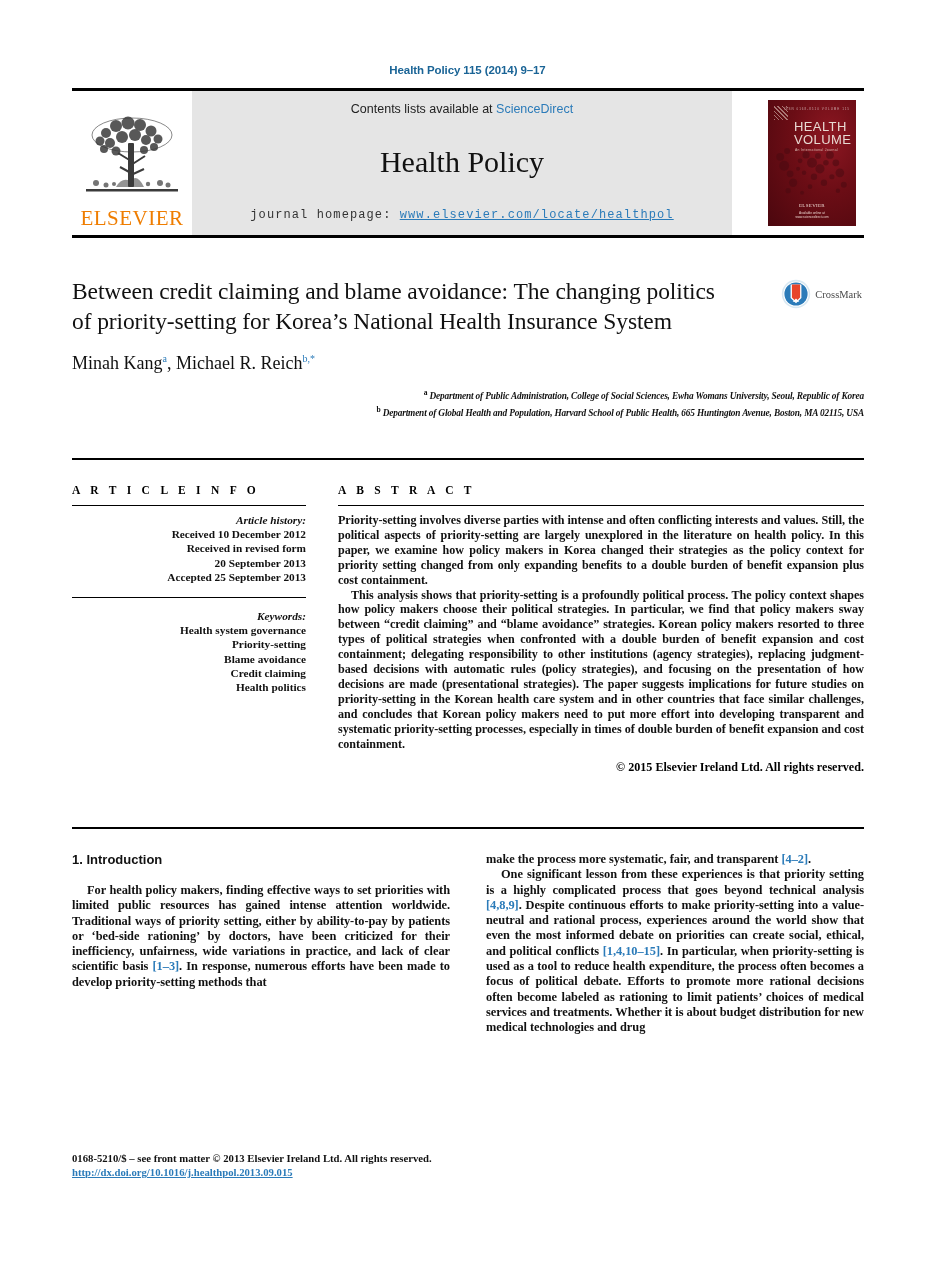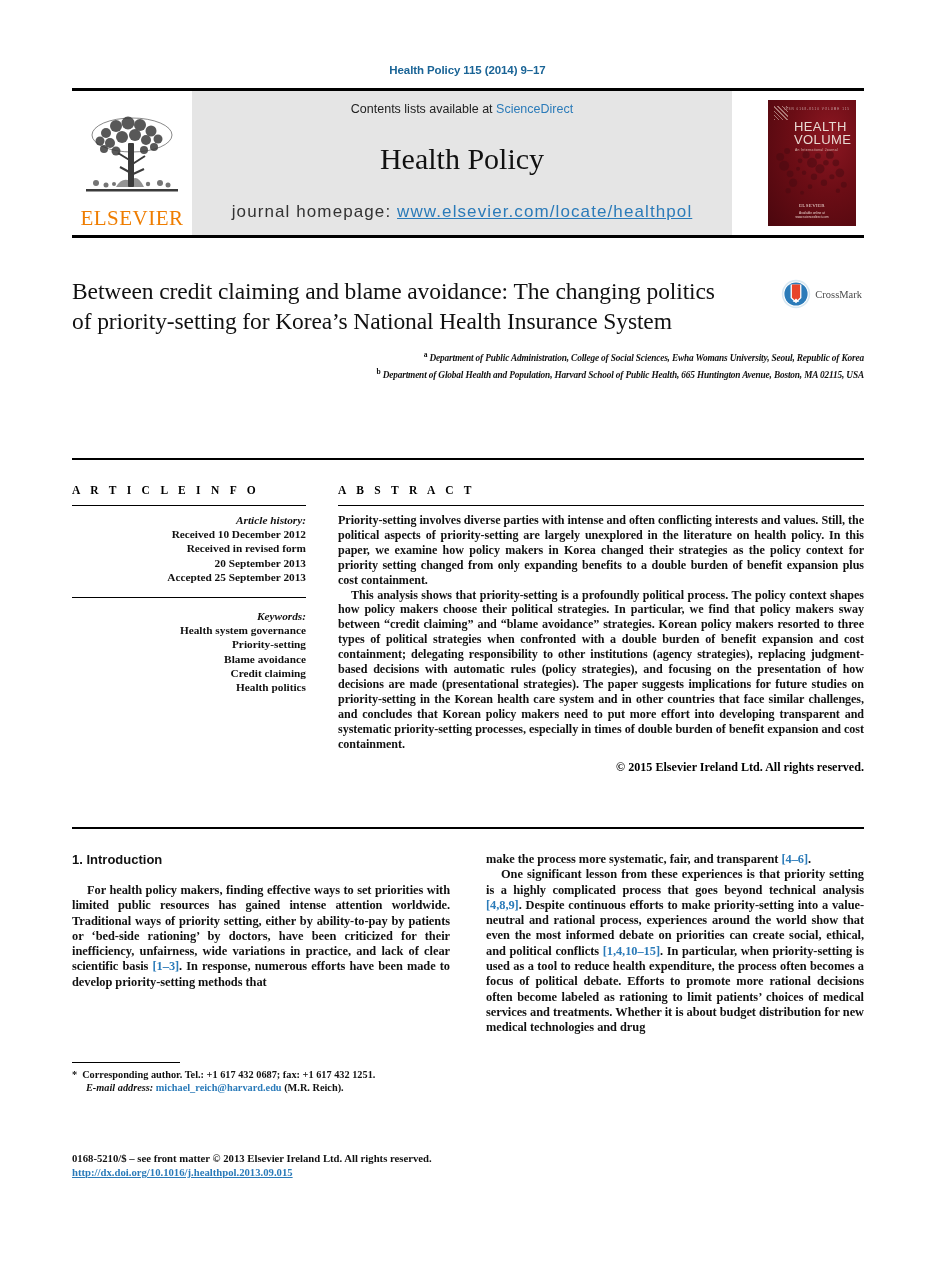--- a/index.html
+++ b/index.html
@@ -91,22 +91,22 @@
     color: #2b7bb9;
     text-decoration: none;
   }
   .journal-name {
     font-family: "Liberation Serif", "DejaVu Serif", serif;
     font-size: 30px;
     color: #111;
     line-height: 1;
   }
   .homepage-line {
-    font-family: Liberation Sans, sans-serif;
-    font-size: 17px;
+    font-family: Liberation Mono, monospace;
+    font-size: 12px;
     letter-spacing: 1.1px;
     color: #333;
   }
   .homepage-line .url { color: #2b7bb9; }
   .cover-block {
     width: 104px;
     flex: 0 0 104px;
     display: flex;
     align-items: center;
     justify-content: center;
@@ -479,20 +479,24 @@
         <circle cx="15" cy="15" r="14.2" fill="#d8e8f2"></circle>
         <circle cx="15" cy="15" r="12.6" fill="#ffffff"></circle>
         <circle cx="15" cy="15" r="11.6" fill="#2b7bb9"></circle>
         <path d="M9.6 5.6 h10.8 v13.4 l-5.4 5.2 l-5.4 -5.2 z" fill="#ffffff"></path>
         <path d="M10.9 5.6 h8.2 v13.0 l-4.1 4.0 l-4.1 -4.0 z" fill="#e8442a"></path>
         <path d="M15 19.4 l-3.3 3.3 h6.6 z" fill="#ffffff"></path>
       </svg>
       <span class="crossmark-label">CrossMark</span>
     </div>
 
+    <div class="authors">
+      <span>Minah Kang</span><sup>a</sup>,
+      <span>Michael R. Reich</span><sup>b,*</sup>
+    </div>
 
     <div class="affil">
       <div><sup>a</sup> <span>Department of Public Administration, College of Social Sciences, Ewha Womans University, Seoul, Republic of Korea</span></div>
       <div><sup>b</sup> <span>Department of Global Health and Population, Harvard School of Public Health, 665 Huntington Avenue, Boston, MA 02115, USA</span></div>
     </div>
   </div>
 
   <div class="rule-heavy" id="rule-top-info"></div>
   <div class="rule-heavy" id="rule-bottom-info"></div>
 
@@ -527,31 +531,24 @@
     <div class="copyright">© 2015 Elsevier Ireland Ltd. All rights reserved.</div>
   </div>
 
   <div class="body-wrap">
     <div class="col col-left">
       <div class="sec-head">1. Introduction</div>
       <p class="body-p"><span>For health policy makers, finding effective ways to set priorities with limited public resources has gained intense attention worldwide. Traditional ways of priority setting, either by ability-to-pay by patients or ‘bed-side rationing’ by doctors, have been criticized for their inefficiency, unfairness, wide variations in practice, and lack of clear scientific basis </span><span class="ref">[1–3]</span><span>. In response, numerous efforts have been made to develop priority-setting methods that</span></p>
     </div>
 
     <div class="col col-right">
-      <p class="body-p" style="text-indent:0"><span>make the process more systematic, fair, and transparent </span><span class="ref">[4–6]</span><span>.</span></p>
+      <p class="body-p" style="text-indent:0"><span>make the process more systematic, fair, and transparent </span><span class="ref">[4–2]</span><span>.</span></p>
       <p class="body-p"><span>One significant lesson from these experiences is that priority setting is a highly complicated process that goes beyond technical analysis </span><span class="ref">[4,8,9]</span><span>. Despite continuous efforts to make priority-setting into a value-neutral and rational process, experiences around the world show that even the most informed debate on priorities can create social, ethical, and political conflicts </span><span class="ref">[1,4,10–15]</span><span>. In particular, when priority-setting is used as a tool to reduce health expenditure, the process often becomes a focus of political debate. Efforts to promote more rational decisions often become labeled as rationing to limit patients’ choices of medical services and treatments. Whether it is about budget distribution for new medical technologies and drug</span></p>
     </div>
   </div>
 
-  <div class="footnote">
-    <div class="fn-rule"></div>
-    <div class="fn-text">
-      <span class="star">*</span><span>Corresponding author. Tel.: +1 617 432 0687; fax: +1 617 432 1251.</span>
-      <span class="fn-indent"><span class="ital">E-mail address:</span> <a href="#" class="mail">michael_reich@harvard.edu</a> <span>(M.R. Reich).</span></span>
-    </div>
-  </div>
 
   <div class="colophon">
     <span>0168-5210/$ – see front matter © 2013 Elsevier Ireland Ltd. All rights reserved.</span>
     <a href="#" class="doi">http://dx.doi.org/10.1016/j.healthpol.2013.09.015</a>
   </div>
 
 </div>
 
 </body></html>

